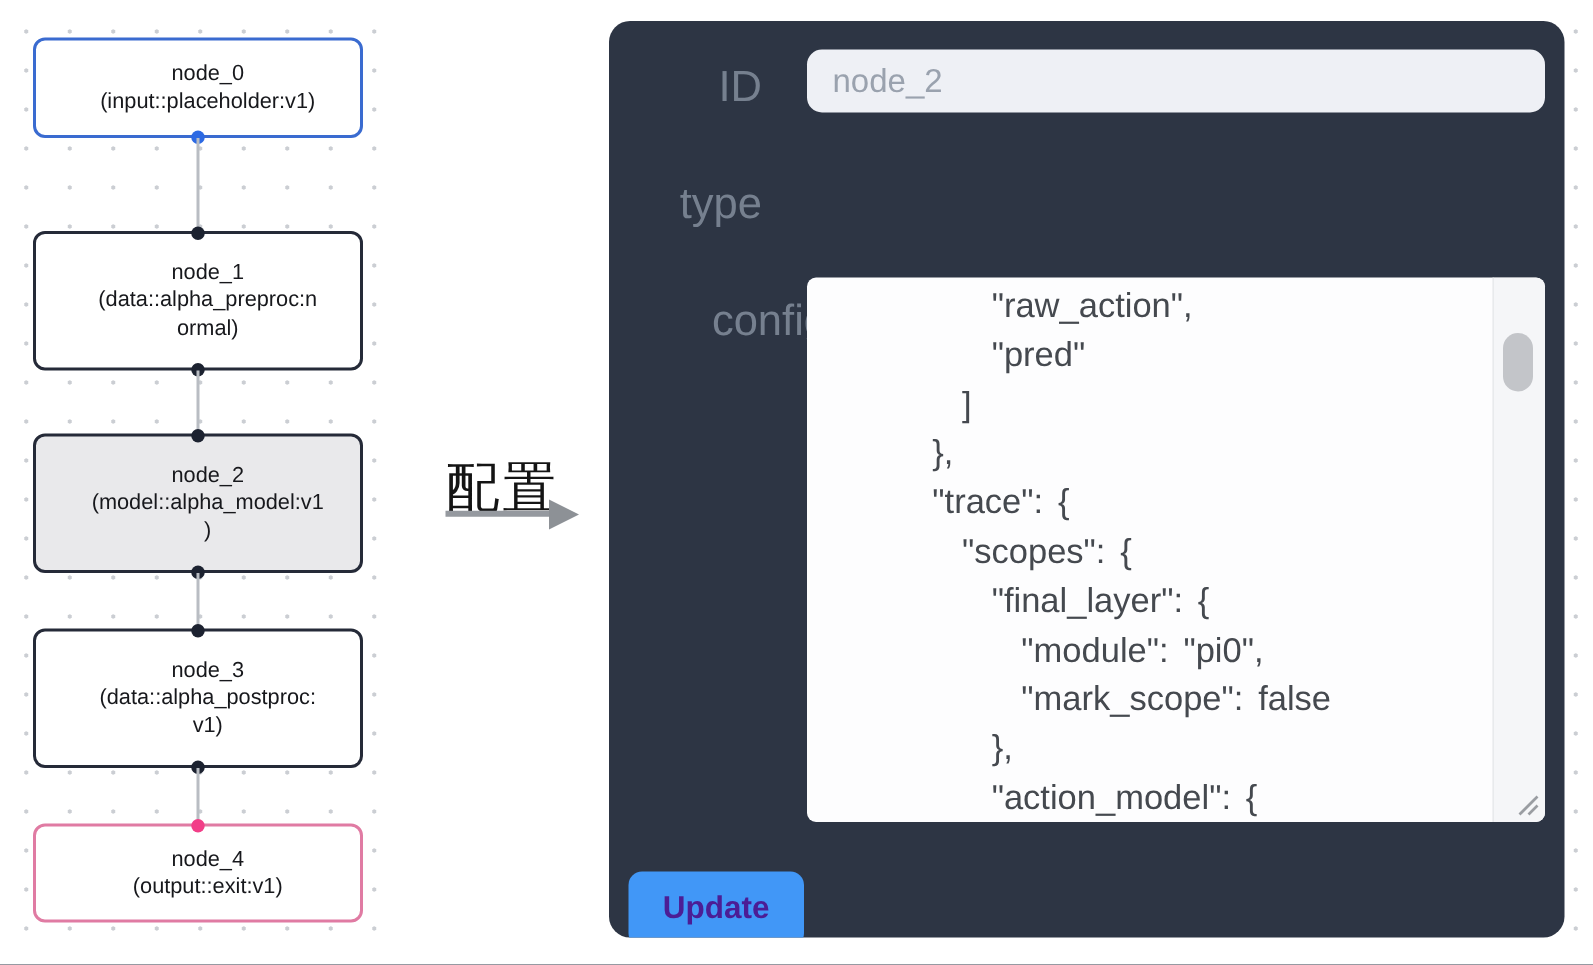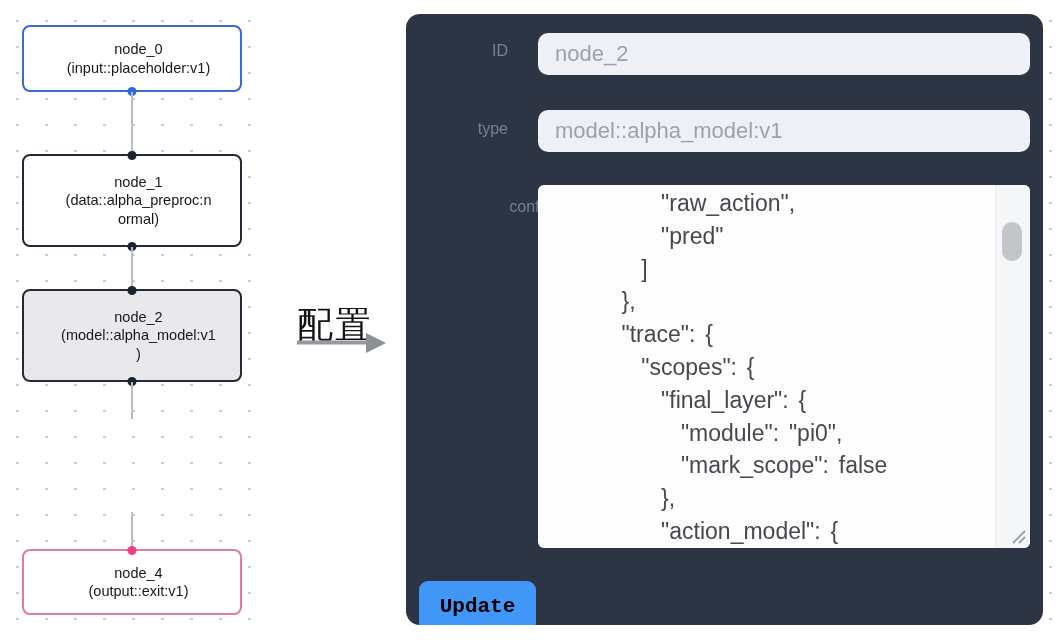--- a/index.html
+++ b/index.html
@@ -34,21 +34,21 @@
   .transfer-label{position:absolute;left:297px;top:301px;font-size:36px;
     letter-spacing:2px;color:#141414;}
   .transfer-arrow{position:absolute;left:296px;top:331px;}
 
   
   .panel{
     position:absolute;left:406px;top:14px;width:637px;height:611px;
     background:#2d3544;border-radius:14px;overflow:hidden;
   }
   .flabel{position:absolute;left:0;width:102px;text-align:right;
-    font-size:16px;color:#76808f;}
+    font-size:29px;color:#76808f;}
   .field{
     position:absolute;left:132px;width:492px;height:42px;box-sizing:border-box;
     background:#eef0f5;border:none;border-radius:10px;
     font-family:"Liberation Sans", sans-serif;
     font-size:22px;color:#9aa2ae;padding:0 14px 0 17px;outline:none;
   }
   .config-box{
     position:absolute;left:132px;top:171px;width:492px;height:363px;
     background:#fdfdfe;border-radius:6px;overflow:hidden;
   }
@@ -63,22 +63,22 @@
     background:#f5f6f8;border-left:1px solid #e8eaec;
   }
   .sb-thumb{
     position:absolute;top:37px;left:6px;width:20px;height:39px;
     background:#c3c5c9;border-radius:10px;
   }
   .resize-handle{position:absolute;right:3px;bottom:3px;z-index:3;}
   .update-btn{
     position:absolute;left:13px;top:567px;width:117px;height:50px;
     background:#4197f7;border:none;border-radius:9px;
-    font-family:Liberation Mono, monospace;
-    font-size:21px;font-weight:bold;color:#000000;cursor:pointer;
+    font-family:Liberation Sans, sans-serif;
+    font-size:21px;font-weight:bold;color:#4c1d95;cursor:pointer;
   }
 </style>
 </head>
 <body>
 
 <div class="dots dots-left"></div>
 <div class="dots dots-right"></div>
 
 <div class="flow">
     <div class="node" style="top: 25px; height: 67px; border-color: rgb(58, 107, 208); background: rgb(255, 255, 255);">
@@ -96,40 +96,46 @@
     </div>
     <div class="edge" style="top: 247px; height: 42px; background: rgb(185, 189, 195);"></div>
     <div class="node selected" style="top: 289px; height: 93px; border-color: rgb(37, 42, 56); background: rgb(233, 233, 235);">
       <div class="nline">node_2</div>
       <div class="nline">(model::alpha_model:v1</div>
       <div class="nline">)</div>
       <div class="handle top" style="background: rgb(28, 34, 48);"></div>
       <div class="handle bottom" style="background: rgb(28, 34, 48);"></div>
     </div>
     <div class="edge" style="top: 382px; height: 37px; background: rgb(185, 189, 195);"></div>
+    <div class="node" style="top: 419px; height: 93px; border-color: rgb(37, 42, 56); background: rgb(255, 255, 255);">
+      <div class="nline">node_3</div>
+      <div class="nline">(data::alpha_postproc:</div>
+      <div class="nline">v1)</div>
+      <div class="handle top" style="background: rgb(28, 34, 48);"></div>
+      <div class="handle bottom" style="background: rgb(28, 34, 48);"></div>
+    </div>
     <div class="edge" style="top: 512px; height: 37px; background: rgb(185, 189, 195);"></div>
     <div class="node" style="top: 549px; height: 66px; border-color: rgb(224, 123, 163); background: rgb(255, 255, 255);">
       <div class="nline">node_4</div>
       <div class="nline">(output::exit:v1)</div>
       <div class="handle top" style="background: rgb(242, 62, 136);"></div>
     </div>
   </div>
 
 <div class="transfer-label">配置</div>
 <svg class="transfer-arrow" width="92" height="24" viewBox="0 0 92 24">
   <rect x="1" y="9.5" width="70" height="4" fill="#95999f"></rect>
   <polygon points="70,2 70,22 90,12" fill="#8d9196"></polygon>
 </svg>
 
 <div class="panel" style="background: rgb(45, 53, 68);">
   <div class="flabel" style="top:28px;">ID</div>
   <input class="field" style="top: 19px;" value="node_2">
 
   <div class="flabel" style="top:106px;">type</div>
-  <input class="field" style="top: 96px;" value="model::alpha_model:v1">
 
   <div class="flabel" style="top:184px;margin-left:44px;">config</div>
 
   <div class="config-box">
     <pre class="config-text">        "raw_action",
         "pred"
       ]
     },
     "trace": {
       "scopes": {

